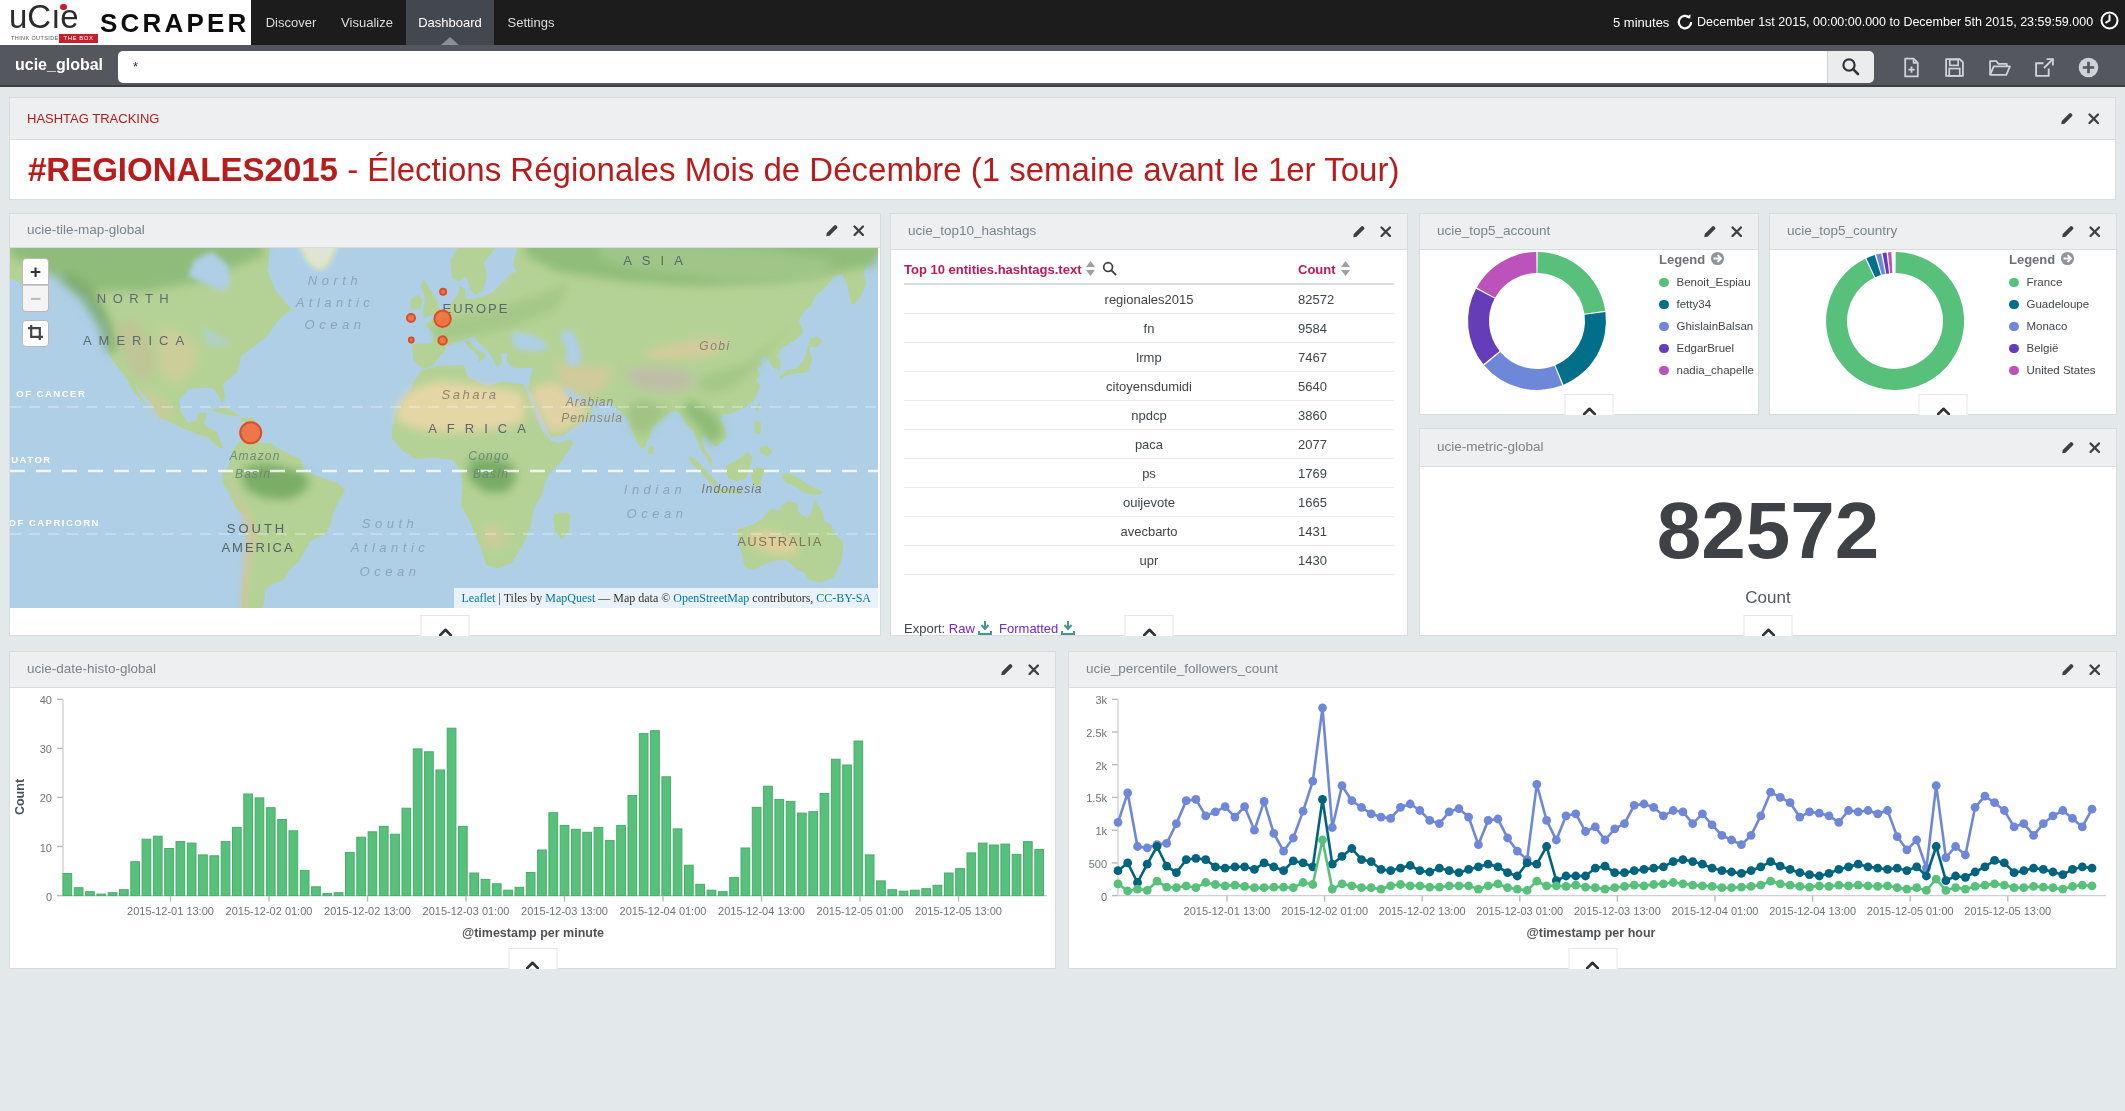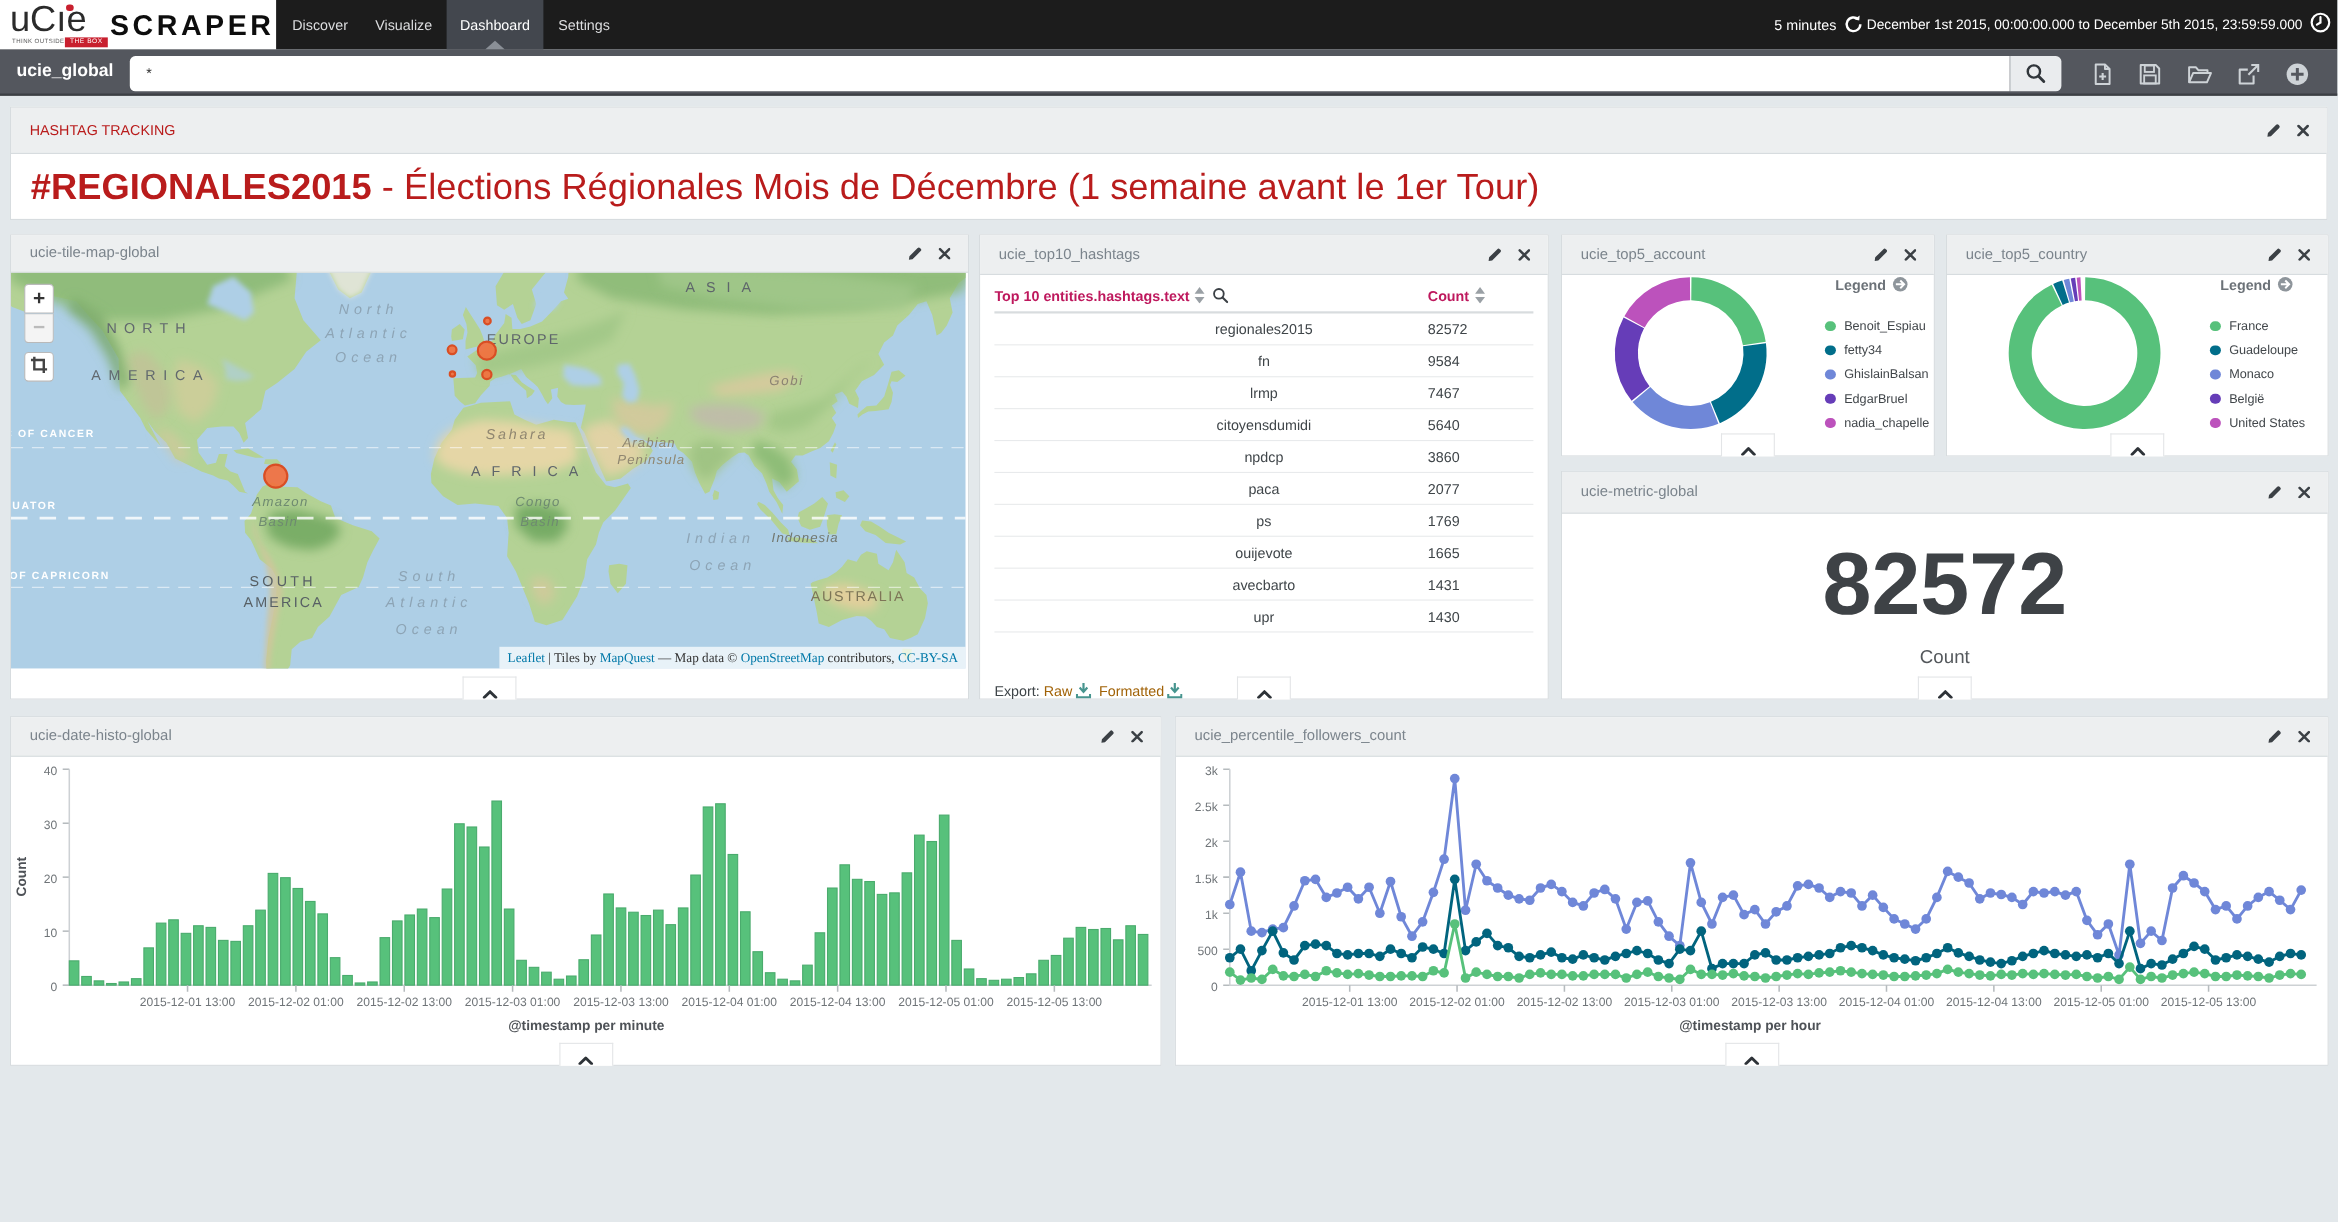--- a/index.html
+++ b/index.html
@@ -29,24 +29,24 @@
 .mapwrap { position:relative; width:868px; height:360px; overflow:hidden; }
 .attr { position:absolute; right:0; bottom:0; height:20px; line-height:20px; background:rgba(255,255,255,0.72); font-size:12px; color:#333; padding:0 7px;font-family:Liberation Serif, serif; }
 .attr a { color:#0078a8; }
 .zbtn { position:absolute; left:12px; width:27px; height:27px; background:#fff; border:1px solid #b9b9b9; color:#333; font-size:19px; font-weight:bold; text-align:center; line-height:25px; }
 .tblwrap { position:relative; padding:6px 13px 0 13px; font-size:13px; color:#3f4549; }
 .thead { font-weight:bold; color:#be185d; padding:5px 0; border-bottom:2px solid #d8dcde; line-height:17px; }
 .thr { position:absolute; left:407px; }
 .trow { padding:5.5px 0; border-bottom:1px solid #e8eaec; line-height:17px;text-align:center; }
 .trow .cnt { position:absolute; left:407px; }
 .texport { padding-top:46px; color:#3f4549; }
-.tlink { color:#a16207; }
+.tlink { color:#6d28d9; }
 .dwrap { position:relative; }
 .legend { position:absolute; left:239px; top:1px; width:95px; font-size:11.5px; color:#41464a; }
-.ltitle { font-weight:bold; color:#6c7278; font-size:13px; text-align:center; padding-right:10px; margin-bottom:24px; }
+.ltitle { font-weight:bold; color:#6c7278; font-size:13px; text-align:left; padding-right:10px; margin-bottom:9px; }
 .litem { margin-bottom:9px; line-height:13px; white-space:nowrap; }
 .ldot { display:inline-block; width:9.5px; height:9.5px; border-radius:50%; margin-right:8px; vertical-align:-1px; }
 .mwrap { text-align:center; }
 .mnum { font-size:80px; font-weight:bold; color:#3e4246; margin-top:19px; line-height:90px; }
 .mlab { font-size:17px; color:#54585c; margin-top:12px; }
 .tick { font-size:11px; fill:#6f7478; }
 .xtitle { font-size:12.5px; font-weight:bold; fill:#4e5257; }
 </style></head>
 <body>
 <div class="navbar">

